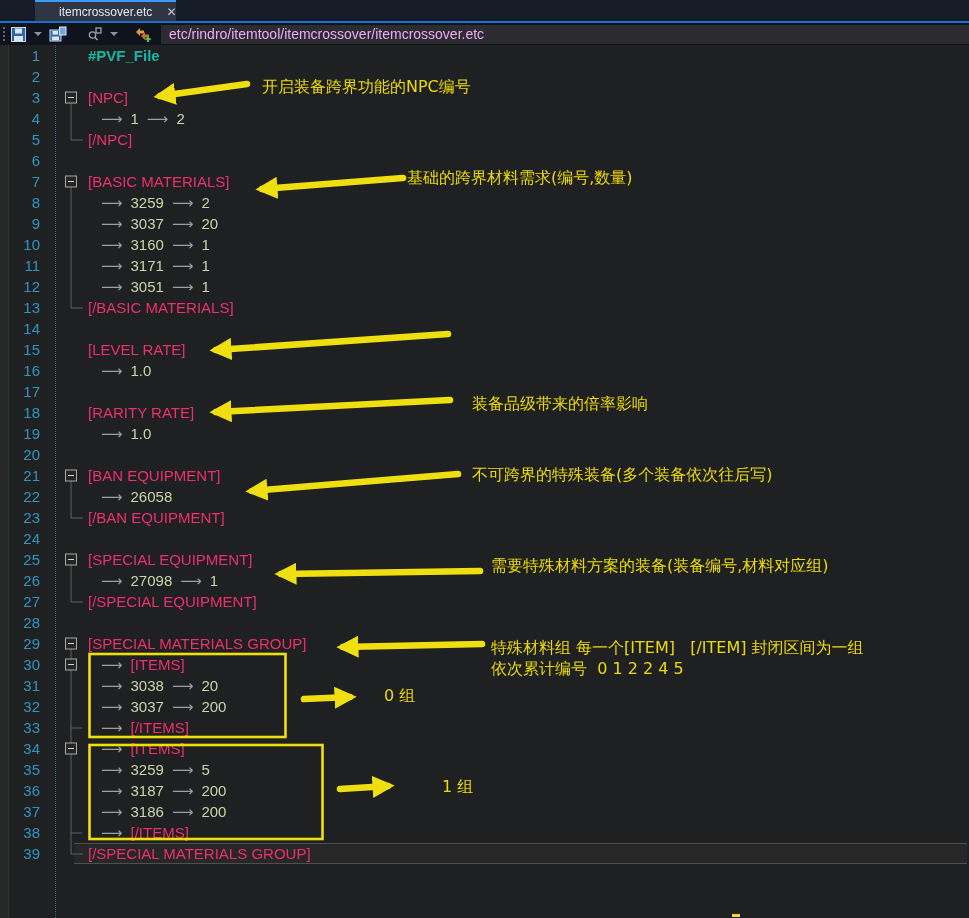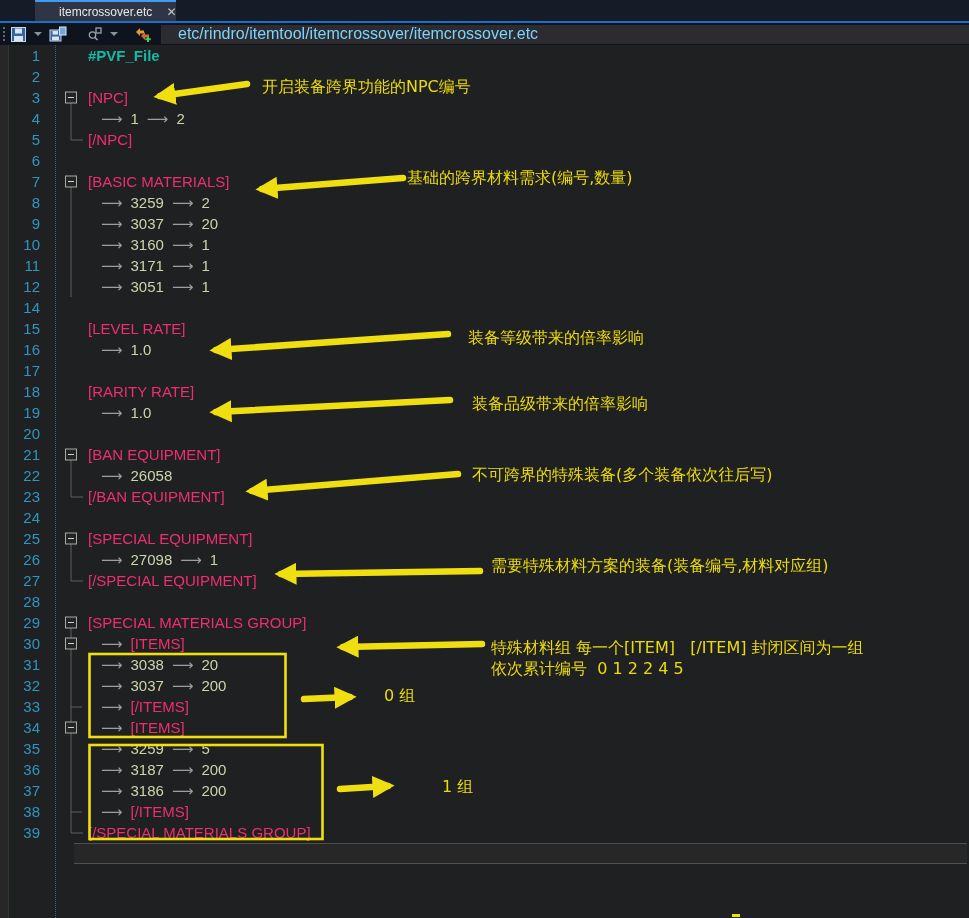--- a/index.html
+++ b/index.html
@@ -13,21 +13,21 @@
   #tab .close{color:#c5c5c5;font-size:12px;margin-left:14px;line-height:1;}
   #bluebar{position:absolute;left:0;top:21px;width:969px;height:2px;background:#1a70c8;}
   #toolbar{position:absolute;left:0;top:23px;width:969px;height:22px;background:#0e131d;
            display:flex;align-items:center;}
   #grip{width:5px;height:16px;margin-left:2px;
         background-image:radial-gradient(#5d6a7e 1px,transparent 1.2px);background-size:4px 4px;}
   .tbtn{display:flex;align-items:center;justify-content:center;height:20px;padding:0 3px;}
   .caret{width:0;height:0;border-left:4px solid transparent;border-right:4px solid transparent;
          border-top:4px solid #8a929e;margin:0 4px;}
   #crumb{flex:1;height:19px;background:#2b2b30;margin-left:6px;display:flex;align-items:center;}
-  #crumb span{color:#7dd3fc;font-size:16px;margin-left:17px;white-space:nowrap;}
+  #crumb span{color:#f0abfc;font-size:14px;margin-left:8px;white-space:nowrap;}
   
   #editor{position:absolute;left:0;top:45px;width:969px;height:873px;background:#1f2021;}
   #leftstrip{position:absolute;left:0;top:0;width:8px;height:873px;background:#272727;border-right:1px solid #333;}
   #gutter-sep{position:absolute;left:55px;top:0;height:873px;width:0;border-left:1px dotted #2f6b7c;}
   #curline{position:absolute;left:74px;top:798px;width:893px;height:21px;background:#272727;
            border-top:1px solid #4f4f4f;border-bottom:1px solid #4f4f4f;box-sizing:border-box;}
   #lines{position:absolute;left:0;top:0;width:969px;}
   .row{display:flex;height:21px;align-items:center;}
   .ln{width:40px;text-align:right;color:#3095c2;font-size:15px;flex:none;}
   .gsp{width:18px;flex:none;}
@@ -293,20 +293,35 @@
             </svg>
           </span>
           <span class="ct ind">
             <span class="tok arr">⟶</span>
             <span class="tok val">3051</span>
             <span class="tok arr">⟶</span>
             <span class="tok val">1</span>
           </span>
         </div>
         <div class="row">
+          <span class="ln">13</span>
+          <span class="gsp"></span>
+          <span class="fold">
+            <svg width="26" height="21" viewBox="0 0 26 21" style="display:block">
+              <g stroke="#5f5f5f" stroke-width="1" fill="none">
+                <line x1="13" y1="0" x2="13" y2="11"></line>
+                <line x1="13" y1="11" x2="25" y2="11"></line>
+              </g>
+            </svg>
+          </span>
+          <span class="ct">
+            <span class="tok tag">[/BASIC MATERIALS]</span>
+          </span>
+        </div>
+        <div class="row">
           <span class="ln">14</span>
           <span class="gsp"></span>
           <span class="fold">
             <svg width="26" height="21" viewBox="0 0 26 21" style="display:block">
               <g stroke="#5f5f5f" stroke-width="1" fill="none"></g>
             </svg>
           </span>
           <span class="ct"></span>
         </div>
         <div class="row">
@@ -709,21 +724,20 @@
     </g>
     <g stroke="#f0df10" stroke-width="2.6" fill="none">
       <rect x="89.5" y="654" width="196" height="83"></rect>
       <rect x="89.5" y="745" width="233" height="94"></rect>
     </g>
     <rect x="732" y="914" width="8" height="3" fill="#f0df10"></rect>
   </svg>
 
   <div class="anno" id="an-npc">开启装备跨界功能的NPC编号</div>
   <div class="anno" id="an-basic">基础的跨界材料需求(编号,数量)</div>
-  <div class="anno" id="an-level">装备等级带来的倍率影响</div>
   <div class="anno" id="an-rarity">装备品级带来的倍率影响</div>
   <div class="anno" id="an-se">需要特殊材料方案的装备(装备编号,材料对应组)</div>
   <div class="anno" id="an-ban">不可跨界的特殊装备(多个装备依次往后写)</div>
   <div class="anno" id="an-smg1">特殊材料组 每一个[ITEM]   [/ITEM] 封闭区间为一组</div>
   <div class="anno" id="an-smg2">依次累计编号  0 1 2 2 4 5</div>
   <div class="anno" id="an-g0">0 组</div>
   <div class="anno" id="an-g1">1 组</div>
 
 </div>
 

